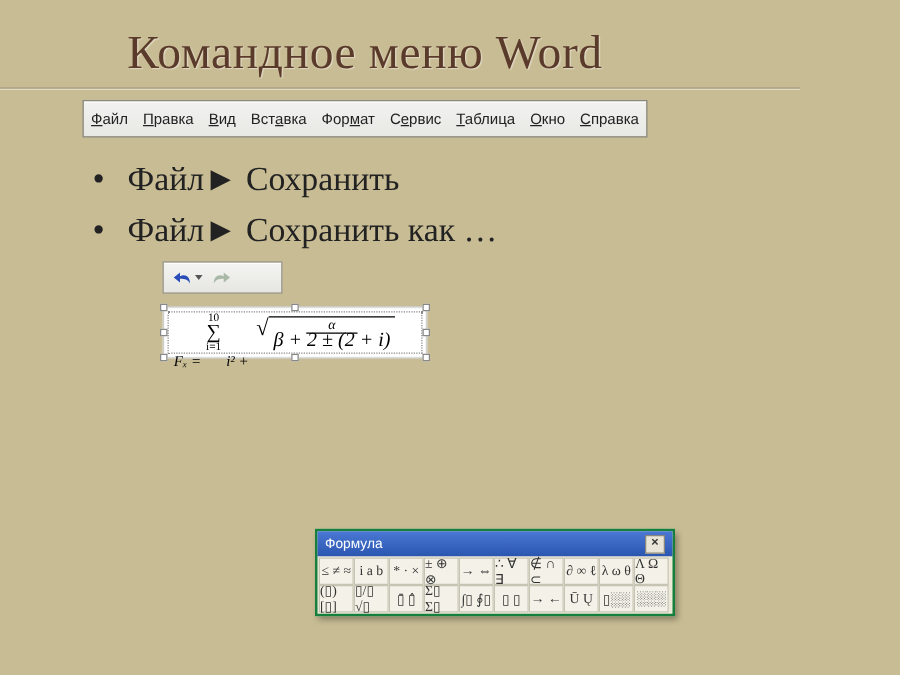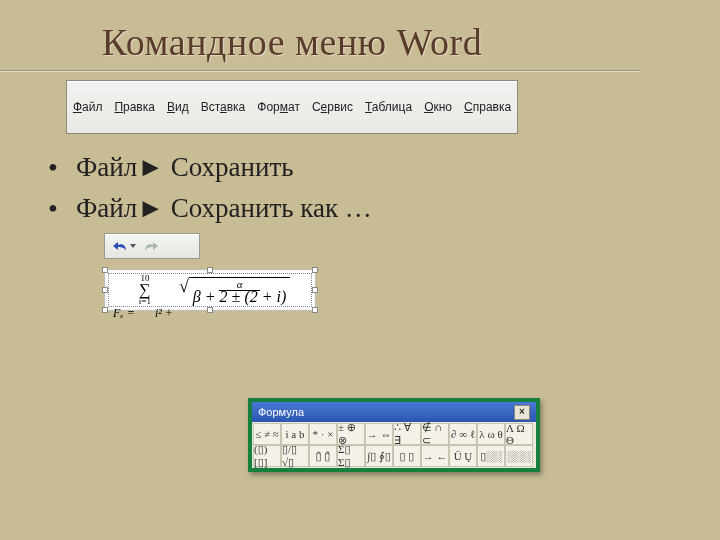--- a/index.html
+++ b/index.html
@@ -34,32 +34,32 @@
     height: 0;
   }
   .menubar-wrap {
     display:flex;
     justify-content:center;
     margin: 8px 0 16px 0;
   }
   .menubar {
     background: linear-gradient(#f2f2f0, #e8e8e4);
     border: 1px solid #8a8a82;
-    padding: 19px 6px;
+    padding: 7px 6px;
     font-family: Tahoma, Arial, sans-serif;
     font-size: 12px;
     color: #222;
     display: flex;
     gap: 12px;
     box-shadow: inset 0 1px 0 #fff;
   }
   .menubar span { cursor: default; }
   .menubar span u { text-decoration: underline; }
   .content {
-    padding: 0 34px 0 48px;
+    padding: 0 34px 0 74px;
     font-size: 27px;
     color: #222;
   }
   .li {
     position: relative;
     padding-left: 28px;
     margin-bottom: 6px;
     line-height: 1.28;
   }
   .li::before {
@@ -123,24 +123,24 @@
   .sum .sig{ font-size:16px; line-height:14px;}
   .sqrt { display:flex; align-items:stretch; margin-left:2px;}
   .sqrt .rs { font-size:18px; line-height:18px; }
   .sqrt .body{ border-top:1px solid #000; display:flex; flex-direction:column; align-items:center; padding:0 4px;}
   .sqrt .num{ font-style:italic; border-bottom:1px solid #000; padding:0 18px; font-size:11px; line-height:12px;}
   .sqrt .den{ font-style:italic; font-size:16px; white-space:nowrap; line-height:12px;}
 
   .eq-toolbar {
     position:absolute;
     right: 44px;
-    bottom: 68px;
+    bottom: 47px;
     width: 284px;
     background: #ece9d8;
-    border: 4px solid #15803d;
+    border: 2px solid #15803d;
     box-shadow: 2px 3px 5px rgba(0,0,0,0.35);
     font-family: Tahoma, Arial, sans-serif;
   }
   .eq-toolbar .titlebar{
     background: linear-gradient(#4a78d4, #2a56b0);
     color:#fff; font-size:11px; padding:2px 6px;
     display:flex; justify-content:space-between; align-items:center; height:16px;
   }
   .eq-toolbar .titlebar .x{
     width:14px;height:13px;background:#e8e4d8;border:1px solid #8a8678;color:#333;font-size:10px;line-height:11px;text-align:center;font-family:Arial,sans-serif;font-weight:bold;

